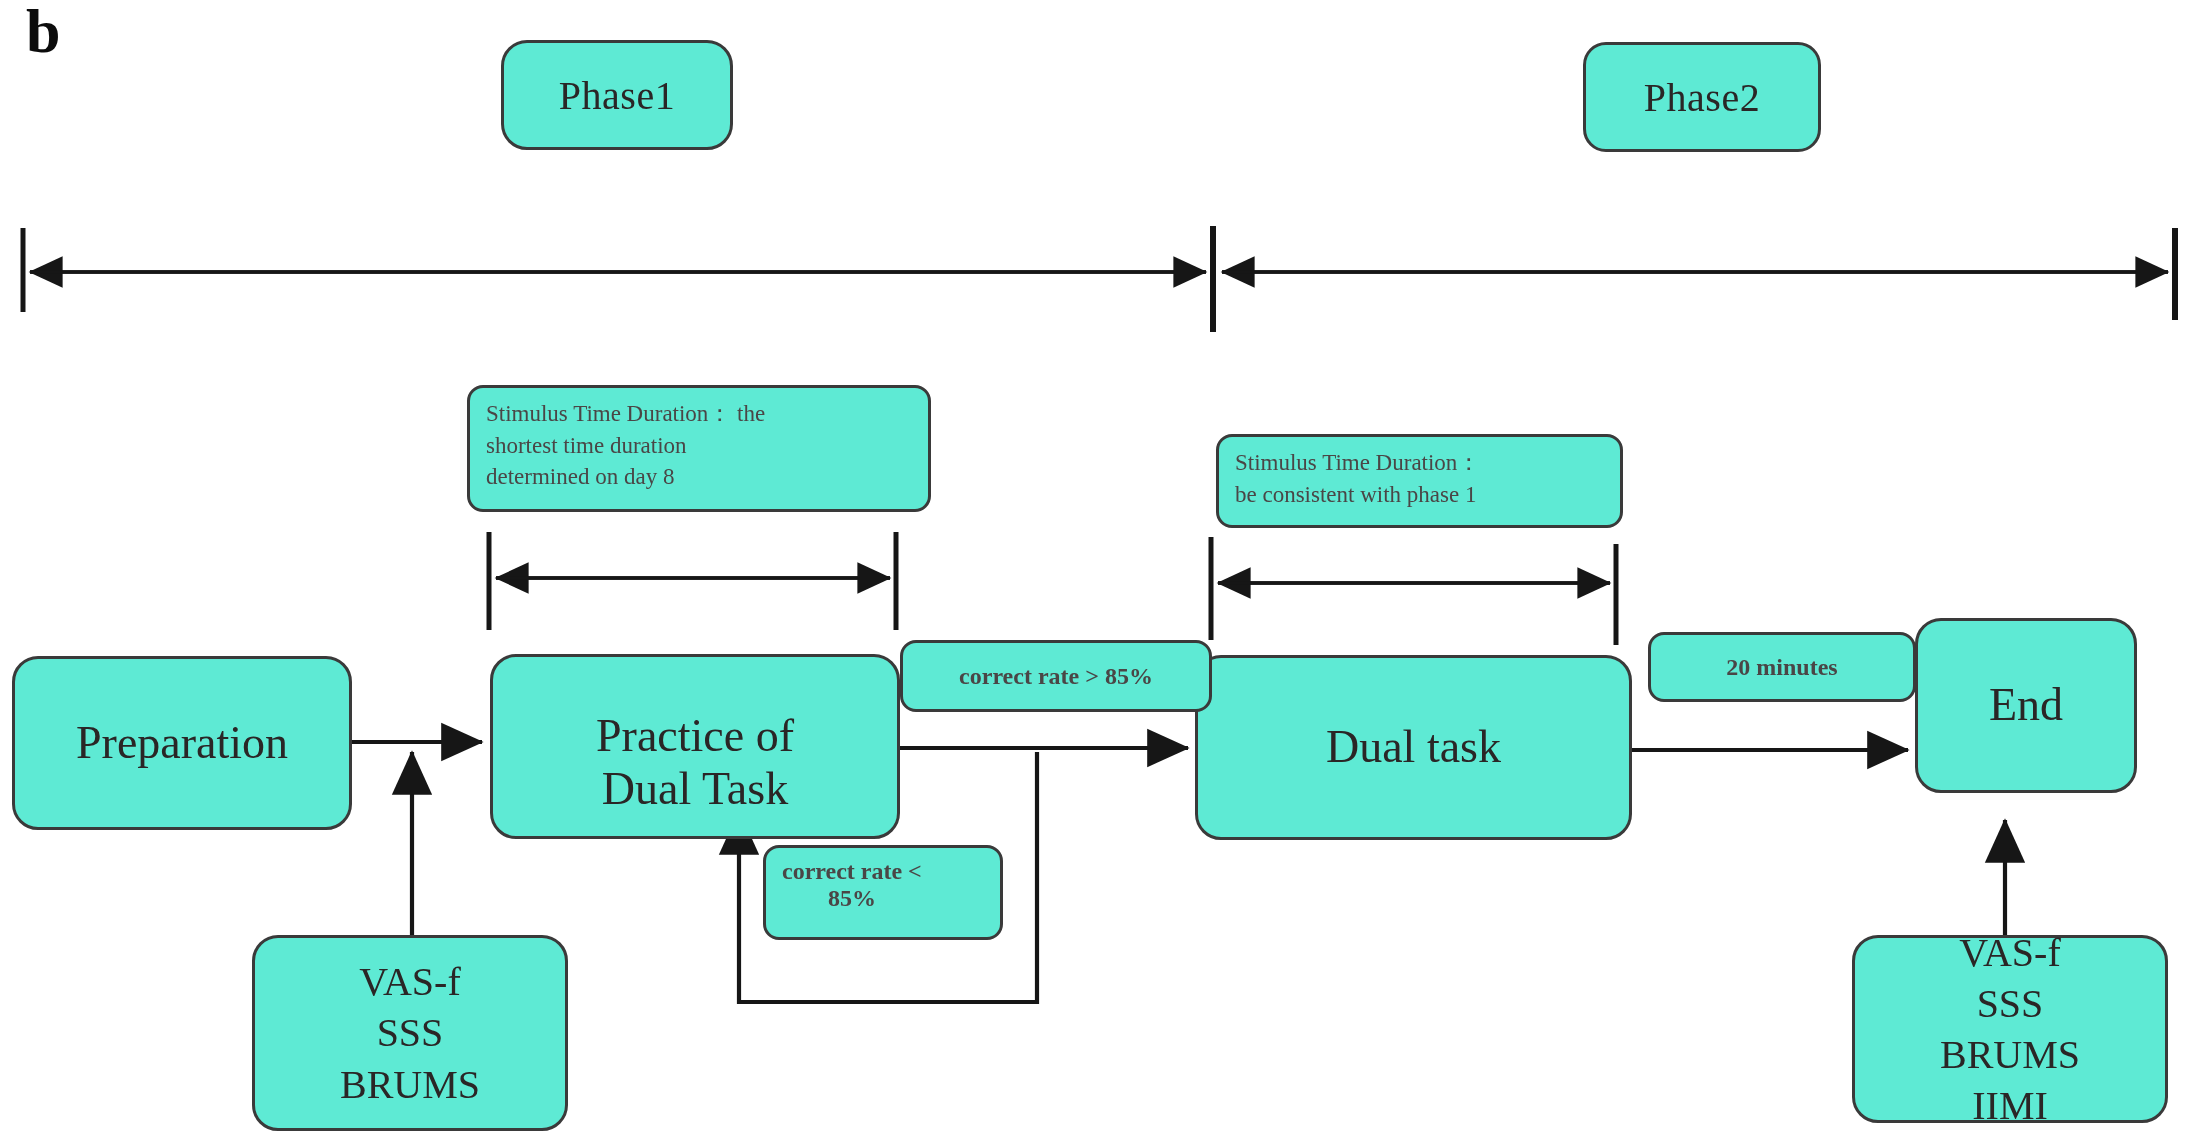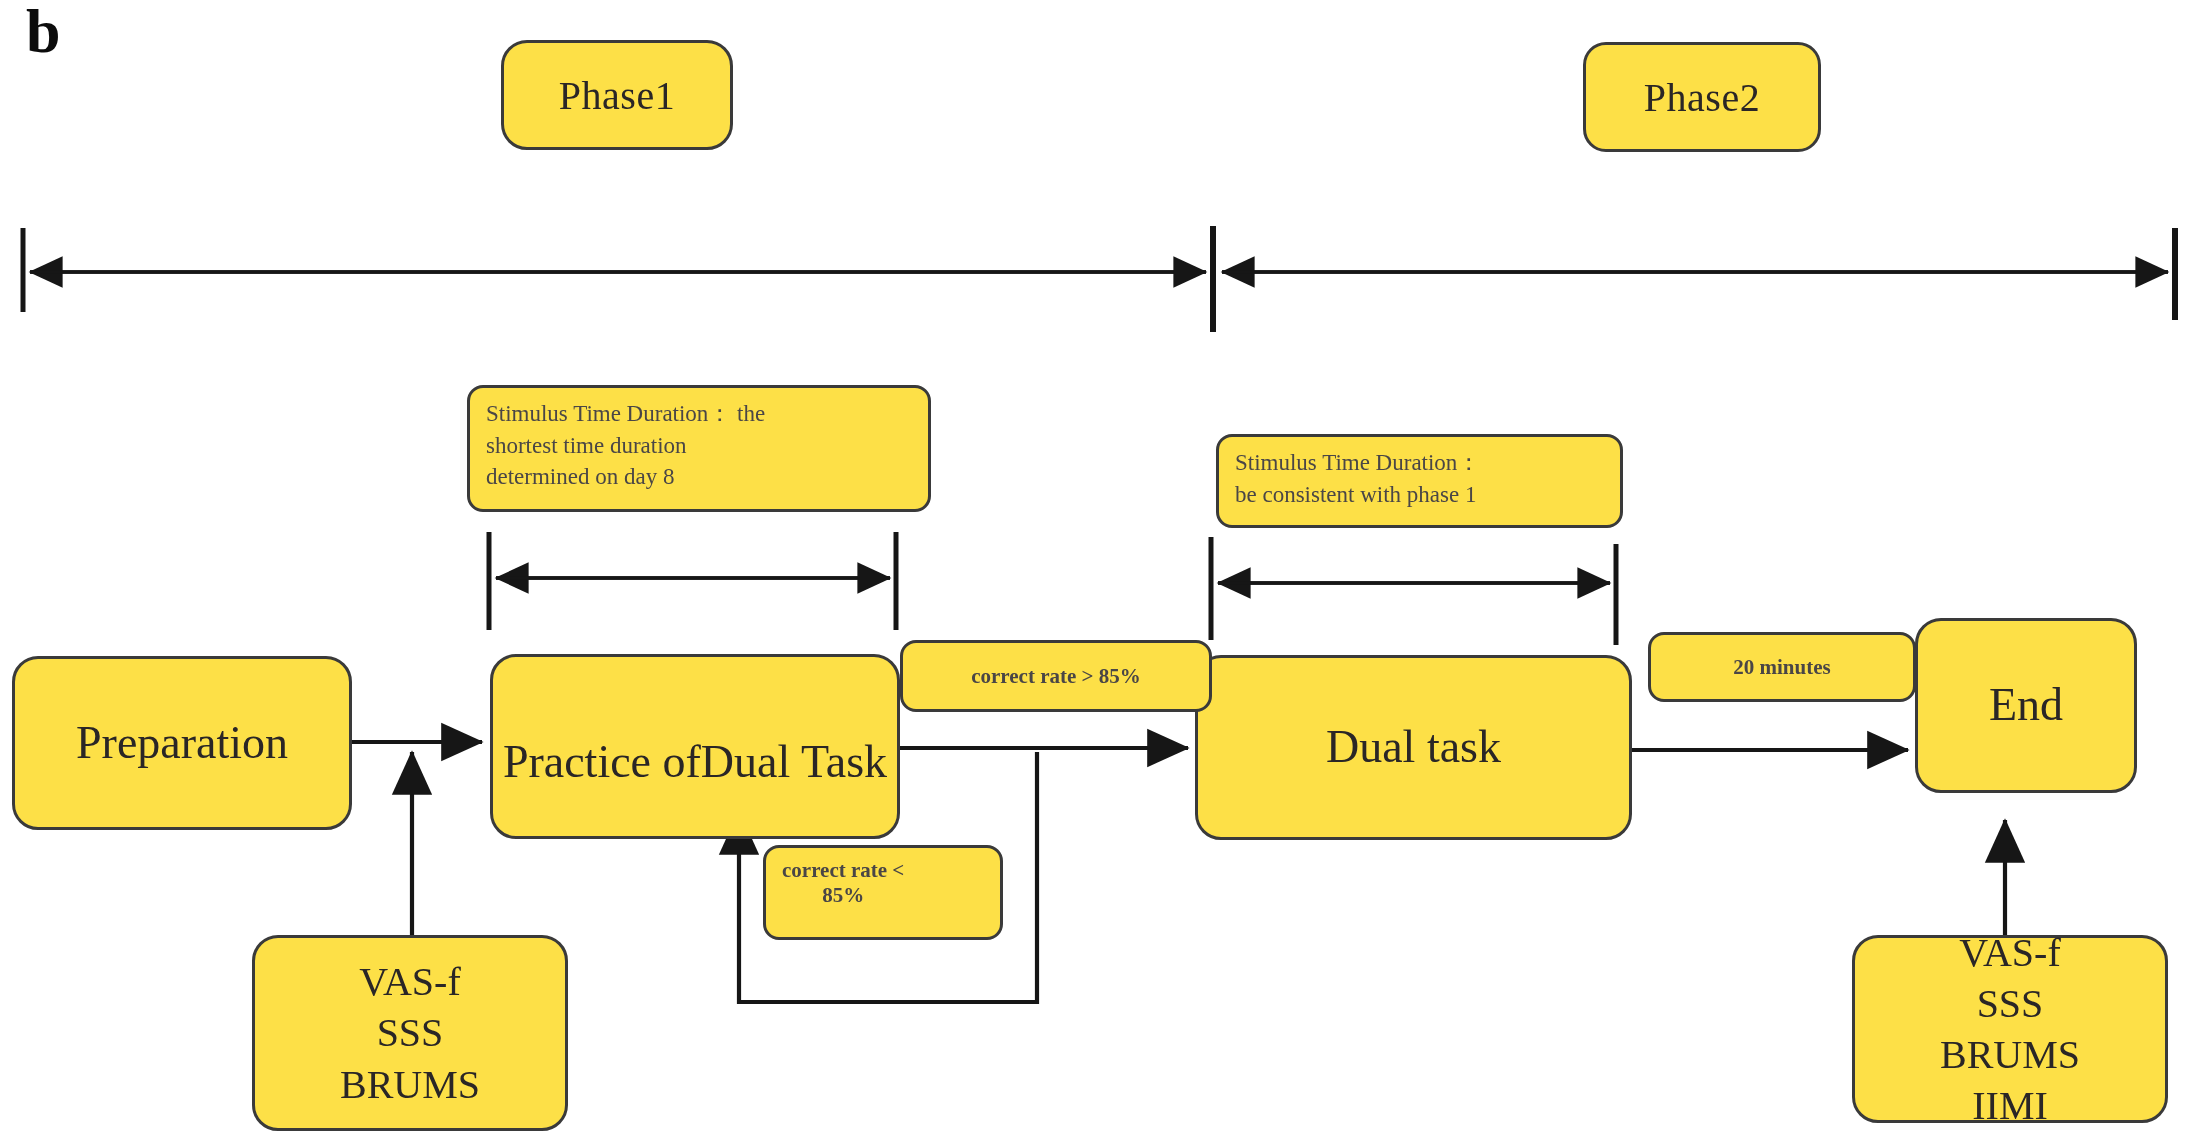--- a/index.html
+++ b/index.html
@@ -4,32 +4,32 @@
 <style>
   html,body{margin:0;padding:0;background:#ffffff;}
   body{width:2194px;height:1144px;position:relative;overflow:hidden;
        font-family:"Liberation Serif",serif;color:#231f20;}
   .stage{position:absolute;left:0;top:0;width:2194px;height:1144px;}
   svg.layer{position:absolute;left:0;top:0;width:2194px;height:1144px;}
 
   .panel-letter{position:absolute;left:26px;top:0px;font-family:"Liberation Serif",serif;
       font-weight:bold;font-size:62px;line-height:1;color:#0c0c0c;}
 
-  .node{position:absolute;box-sizing:border-box;background:#fde047;
+  .node{position:absolute;box-sizing:border-box;background:#5eead4;
         border:3px solid #3a3a3a;display:flex;align-items:center;justify-content:center;
         text-align:center;color:#2a2626;}
   .node.r-lg{border-radius:26px;}
   .node.r-sm{border-radius:16px;}
 
   .t-phase{font-size:40px;letter-spacing:.5px;}
   .t-main{font-size:46px;line-height:1.15;}
   .t-stack{font-size:40px;line-height:1.28;}
   .t-note{font-family:"Liberation Serif",serif;font-weight:normal;font-size:23px;line-height:1.38;
           text-align:left;color:#4a4646;}
-  .t-small{font-family:"Liberation Serif",serif;font-weight:bold;font-size:21px;color:#4a4646;}
+  .t-small{font-family:"Liberation Serif",serif;font-weight:bold;font-size:24px;color:#4a4646;}
   .pad-note{padding:10px 16px;align-items:flex-start;justify-content:flex-start;}
   .pad-tiny{padding:6px 14px;}
 </style>
 </head>
 <body>
 
 <div class="stage">
 
   <div class="panel-letter">b</div>
 
@@ -118,21 +118,21 @@
       <span class="t-note">Stimulus Time Duration：</span>
       <span class="t-note">be consistent with phase 1</span>
     </div>
   </div>
 
   <div class="node r-lg t-main" style="left:12px;top:656px;width:340px;height:174px;">
     <span>Preparation</span>
   </div>
 
   <div class="node r-lg t-main" style="left:490px;top:654px;width:410px;height:185px;">
-    <div style="display:flex;flex-direction:row;margin-top:32px;">
+    <div style="display:flex;flex-direction:column;margin-top:32px;">
       <span>Practice of</span>
       <span>Dual Task</span>
     </div>
   </div>
 
   <div class="node r-lg t-main" style="left:1195px;top:655px;width:437px;height:185px;">
     <span>Dual task</span>
   </div>
 
   <div class="node r-lg t-main" style="left:1915px;top:618px;width:222px;height:175px;">

